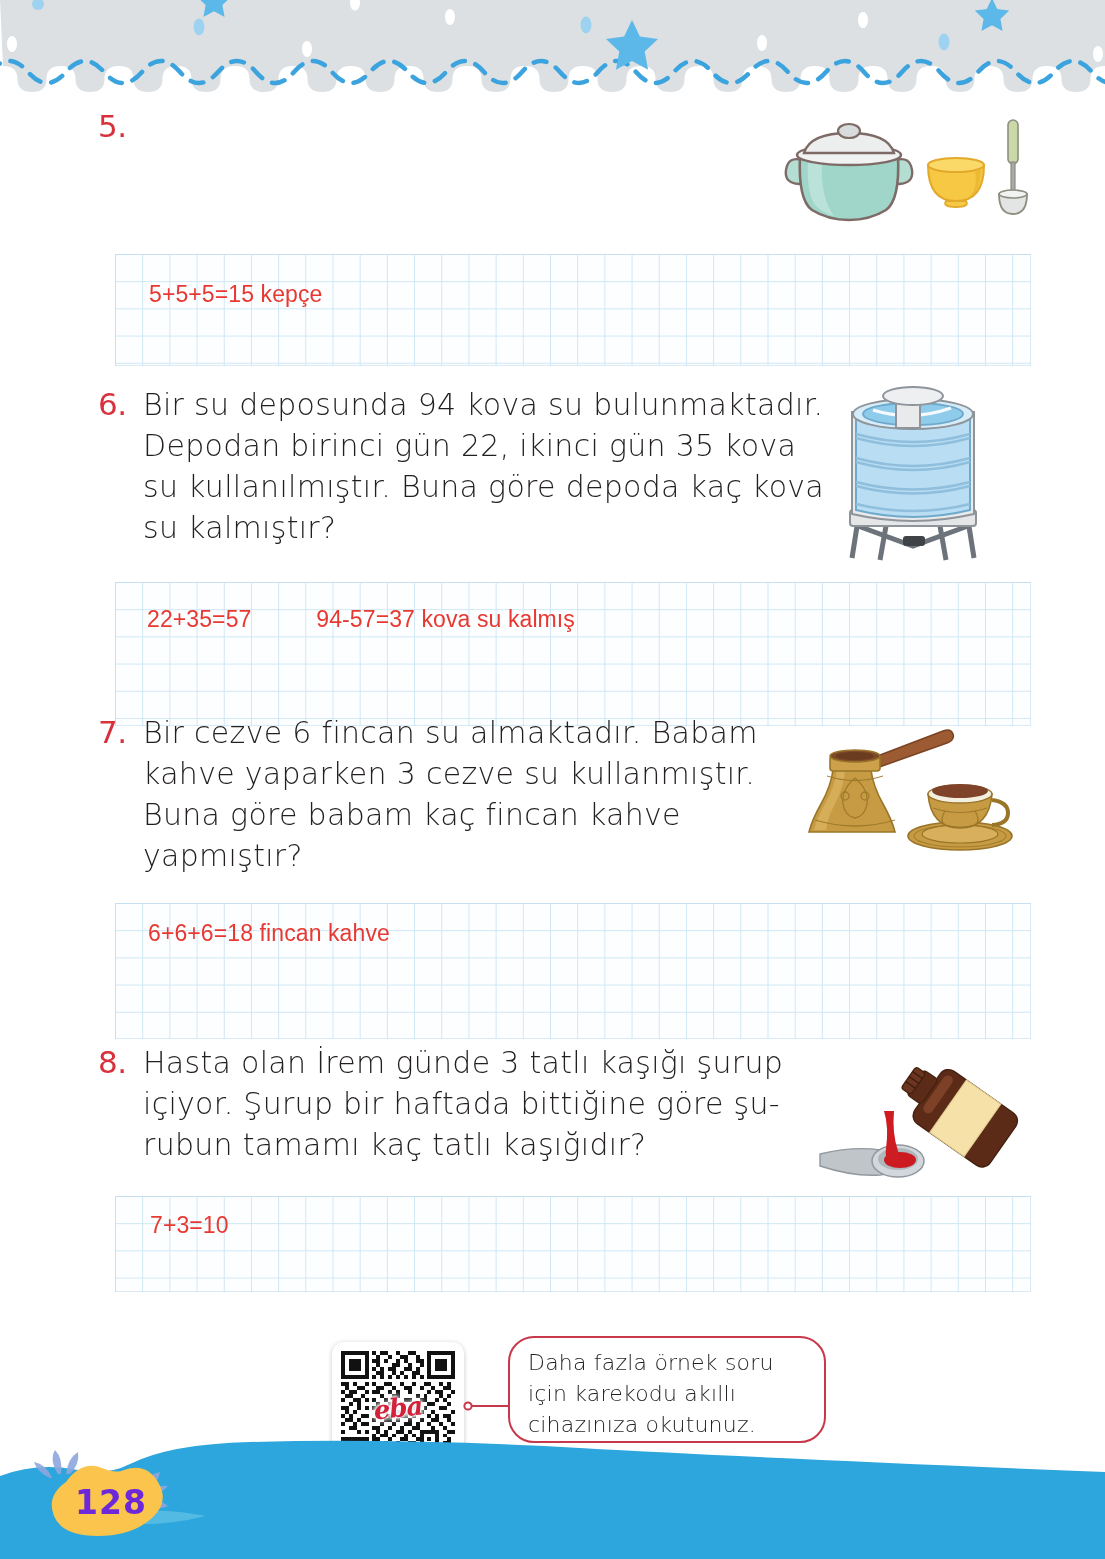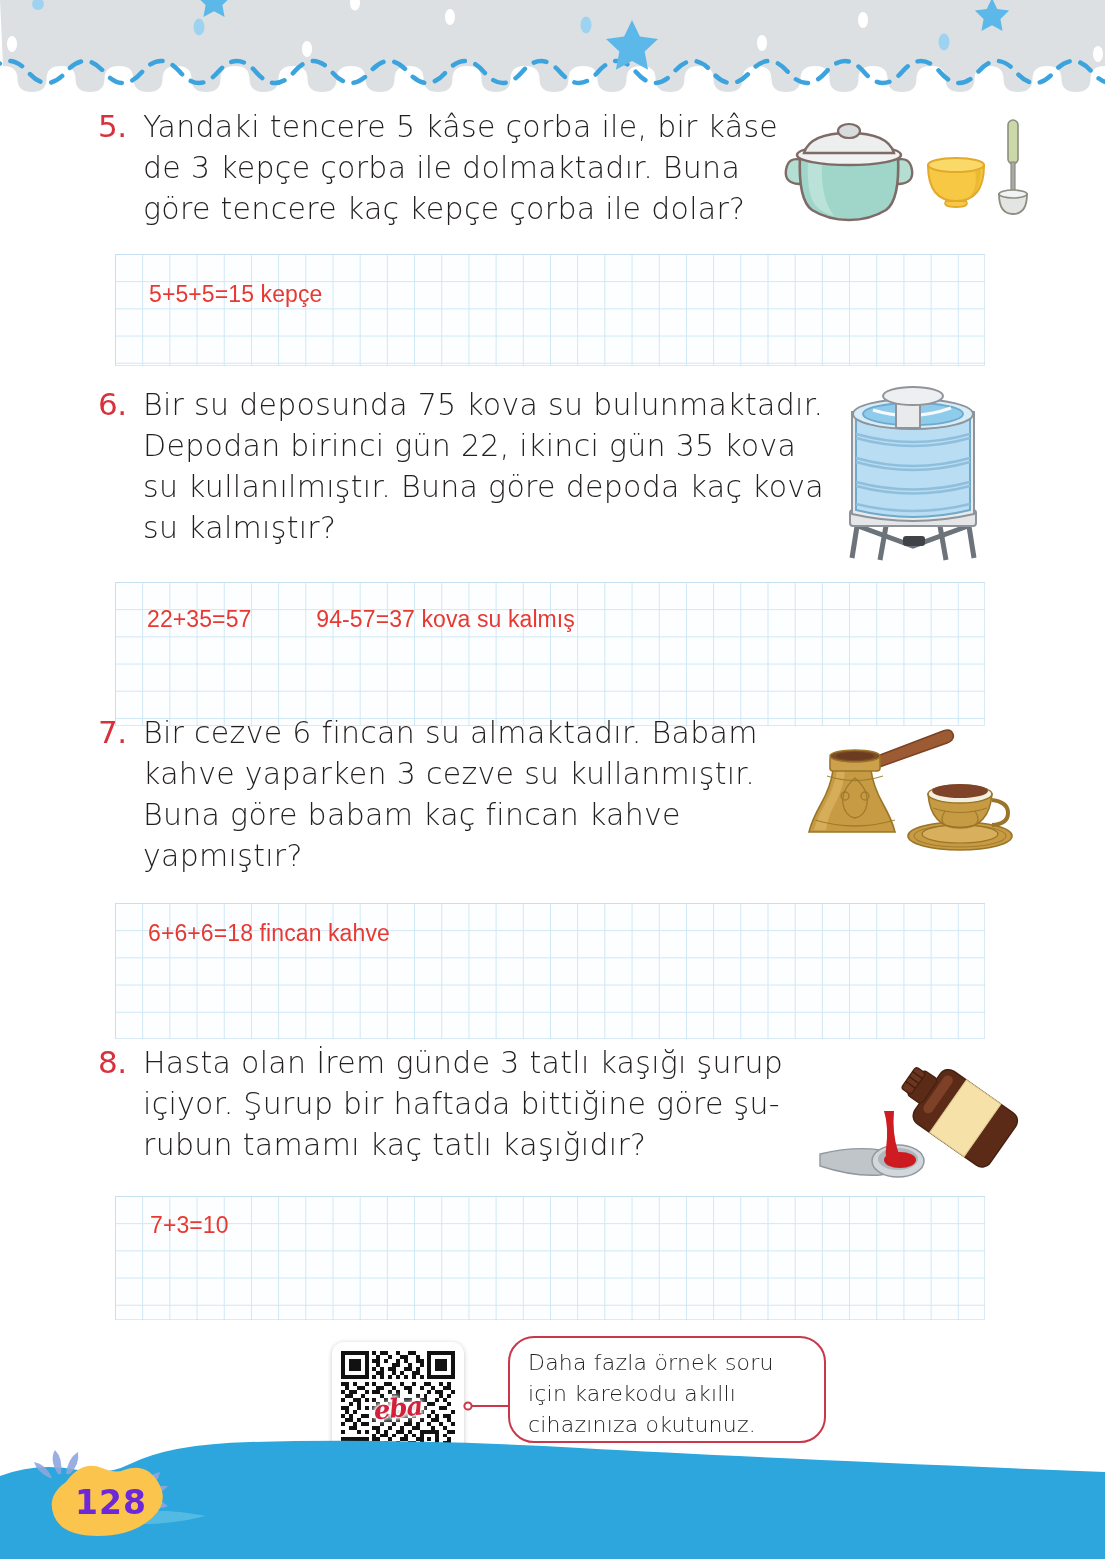--- a/index.html
+++ b/index.html
@@ -36,20 +36,21 @@
   .qtext.tight{}
 
   
   .grid{
     position:absolute;left:115px;width:870px;
     background:
       linear-gradient(to right, #cfe7f5 1px, transparent 1px) 0 0/27.2px 27.2px,
       linear-gradient(to bottom, #cfe7f5 1px, transparent 1px) 0 0/27.2px 27.2px,
       #fdfeff;
     opacity:.98;
+    padding-left:46px;
   }
   .grid::after{
     content:"";position:absolute;inset:0;
     box-shadow:inset 0 0 0 1px rgba(190,218,236,.55);
     pointer-events:none;
   }
   .ans{
     position:absolute;
     color:#E8352E;
     font-family:"Liberation Sans", sans-serif;
@@ -152,23 +153,20 @@
         <ellipse cx="944" cy="42" rx="5.5" ry="8.5" fill="#9DD3F0"></ellipse>
         <ellipse cx="1098" cy="54" rx="5" ry="8" fill="#ffffff"></ellipse>
         <ellipse cx="38" cy="4" rx="6" ry="6" fill="#9DD3F0"></ellipse>
       </g>
     </svg>
   </div>
 
   <div class="qblock" style="top:106px;">
     <div class="qrow">
       <span class="qnum">5.</span>
-      <div class="qtext" style="max-width:660px;">Yandaki tencere 5 kâse çorba ile, bir kâse
-de 3 kepçe çorba ile dolmaktadır. Buna
-göre tencere kaç kepçe çorba ile dolar?</div>
     </div>
   </div>
 
   <div class="illus" style="left:780px;top:112px;">
     <svg width="255" height="120" viewBox="0 0 255 120">
 
       <path d="M22,48 q-14,-4 -16,10 q-2,13 13,14 l6,-2 Z" fill="#B4DED2" stroke="#7E6A66" stroke-width="2.4"></path>
       <path d="M116,48 q14,-4 16,10 q2,13 -13,14 l-6,-2 Z" fill="#B4DED2" stroke="#7E6A66" stroke-width="2.4"></path>
       <path d="M20,44 q-2,44 12,54 q16,10 37,10 q21,0 37,-10 q14,-10 12,-54 Z" fill="#9FD6C9" stroke="#7E6A66" stroke-width="2.6"></path>
       <path d="M28,48 q-2,38 10,48 q8,6 16,8 q-14,-18 -12,-56 Z" fill="#BEE4DA" opacity=".85"></path>
@@ -188,21 +186,21 @@
       <ellipse cx="233" cy="82" rx="14" ry="4" fill="#F2F3F3" stroke="#8D8D80" stroke-width="1.6"></ellipse>
     </svg>
   </div>
   <div class="grid" style="top:254px;height:112px;">
     <span class="ans" style="left:34px;top:27px;">5+5+5=15 kepçe</span>
   </div>
 
   <div class="qblock" style="top:384px;">
     <div class="qrow">
       <span class="qnum">6.</span>
-      <div class="qtext" style="max-width:700px;">Bir su deposunda 75 kova su bulunmaktadır.
+      <div class="qtext" style="max-width:700px;">Bir su deposunda 94 kova su bulunmaktadır.
 Depodan birinci gün 22, ikinci gün 35 kova
 su kullanılmıştır. Buna göre depoda kaç kova
 su kalmıştır?</div>
     </div>
   </div>
 
   <div class="illus" style="left:828px;top:386px;">
     <svg width="170" height="178" viewBox="0 0 170 178">
 
       <g stroke="#6D737A" stroke-width="5" fill="none">
@@ -318,21 +316,21 @@
         <rect x="92" y="44" width="18" height="30" rx="4" fill="#5C2B18" stroke="#43200F" stroke-width="1.3"></rect>
         <rect x="84" y="46" width="12" height="26" rx="3" fill="#6B351F" stroke="#43200F" stroke-width="1.3"></rect>
         <g stroke="#3A1B0C" stroke-width="1.2">
           <path d="M84,52 h12"></path>
             <path d="M84,58 h12"></path>
             <path d="M84,64 h12"></path>
         </g>
       </g>
     </svg>
   </div>
-  <div class="grid" style="top:1196px;height:124px;">
+  <div class="grid" style="top:1196px;height:96px;">
     <span class="ans" style="left:35px;top:16px;">7+3=10</span>
   </div>
 
   <div class="qrwrap">
     <div class="qrcanvas">
       <svg width="114" height="114" viewBox="0 0 29 29" shape-rendering="crispEdges">
         <rect width="29" height="29" fill="#fff"></rect>
         <g fill="#111">
 
           <rect x="0" y="0" width="7" height="1"></rect>

